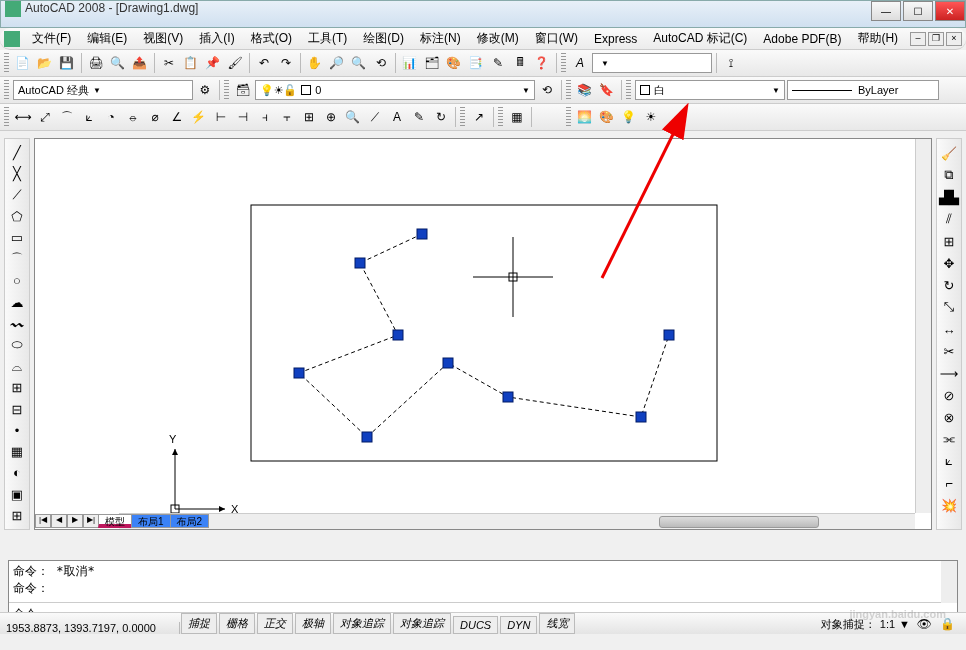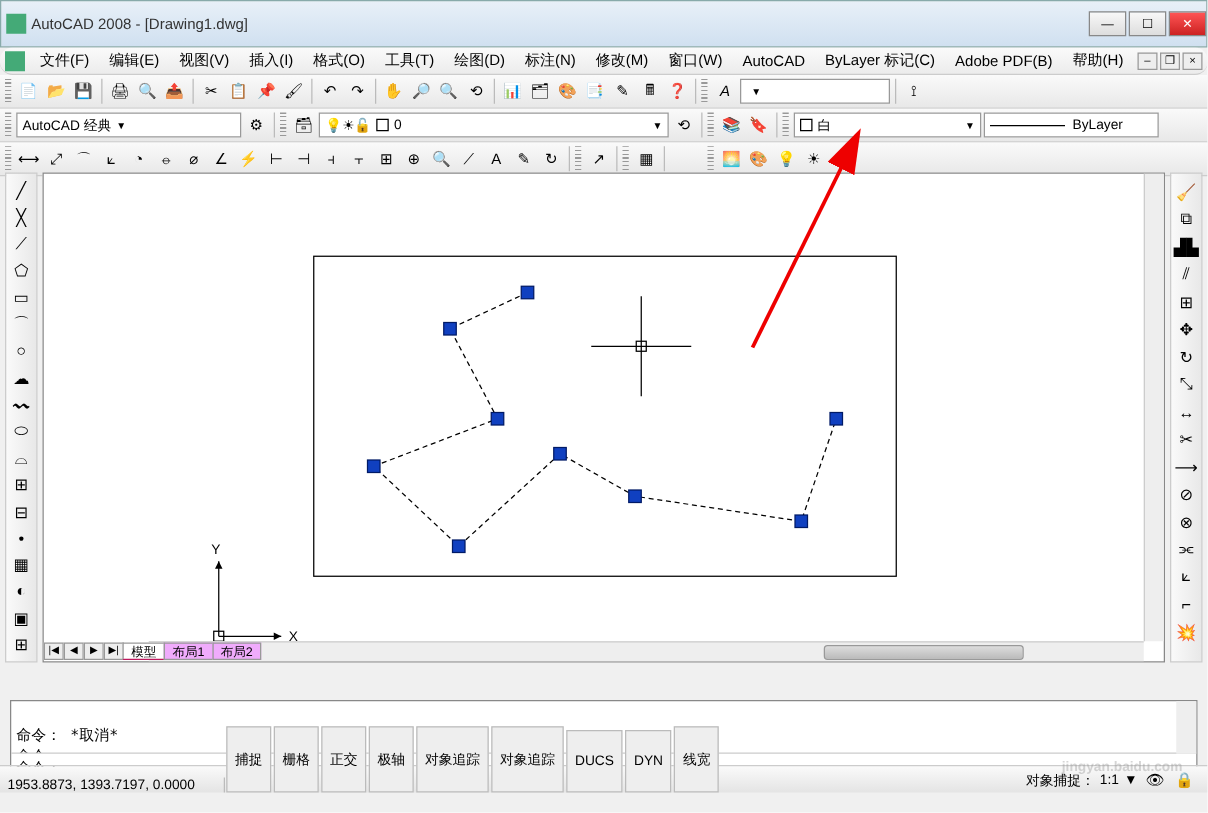--- a/index.html
+++ b/index.html
@@ -1,19 +1,19 @@
 <!DOCTYPE html>
 <html><head>
   <meta charset="utf-8">
   <style>
     * { margin: 0; padding: 0; box-sizing: border-box; }
     body { font-family: "SimSun", "Microsoft YaHei", sans-serif; font-size: 12px; background: #f0f0f0; width: 966px; height: 650px; overflow: hidden; position: relative; }
     
     
-    .titlebar { height: 38px; background: linear-gradient(#e8f0f8, #d0e0f0); display: flex; align-items: center; border: 1px solid #8aa; }
+    .titlebar { height: 28px; background: linear-gradient(#e8f0f8, #d0e0f0); display: flex; border: 1px solid #8aa; }
     .titlebar-icon { width: 16px; height: 16px; background: #4a7; margin: 0 4px; display: inline-block; }
     .titlebar-text { flex: 1; color: #333; }
     .win-btns { display: flex; }
     .win-btn { width: 30px; height: 20px; background: linear-gradient(#f8f8f8,#ddd); border: 1px solid #888; margin-left: 2px; display: flex; align-items: center; justify-content: center; font-size: 10px; }
     .win-close { background: linear-gradient(#f55,#c22); color: white; }
     
     
     .menubar { height: 22px; background: linear-gradient(#fafafa,#ececec); display: flex; align-items: center; padding-left: 4px; border-bottom: 1px solid #ccc; border-radius: 10px; }
     .menubar-icon { width: 16px; height: 16px; background: #4a7; margin-right: 4px; }
     .menu-item { padding: 2px 8px; cursor: pointer; }
@@ -34,39 +34,39 @@
     .side-toolbar.right { right: 4px; top: 138px; bottom: 120px; }
     .side-btn { width: 20px; height: 20px; display: flex; align-items: center; justify-content: center; font-size: 13px; cursor: pointer; border: 1px solid transparent; }
     
     
     .drawing-area { position: absolute; left: 34px; right: 34px; top: 138px; bottom: 120px; background: white; border: 1px solid #888; }
     .drawing-area .scroll-v { position: absolute; right: 0; top: 0; bottom: 16px; width: 16px; background: #eee; border-left: 1px solid #ccc; }
     .drawing-area .scroll-h { position: absolute; left: 84px; bottom: 0; right: 16px; height: 16px; background: #eee; border-top: 1px solid #ccc; }
     .scroll-thumb-h { position: absolute; left: 540px; width: 160px; height: 12px; top: 2px; background: linear-gradient(#ddd,#bbb); border: 1px solid #999; border-radius: 3px; }
     .drawing-tabs { position: absolute; left: 0; bottom: 0; height: 16px; display: flex; align-items: center; }
     .tab-nav { width: 16px; height: 14px; border: 1px solid #999; background: #eee; font-size: 8px; text-align: center; }
-    .d-tab { height: 14px; padding: 0 6px; border: 1px solid #999; background: #f0abfc; font-size: 10px; margin-left: -1px; }
-    .d-tab.active { background: #fff; border-bottom: 1px solid #be185d; }
+    .d-tab { height: 14px; padding: 0 6px; border: 1px solid #999; background: #3b82f6; font-size: 10px; margin-left: -1px; }
+    .d-tab.active { background: #fff; border-bottom: 4px solid #be185d; }
     
     
     .canvas-svg { position: absolute; left: 0; top: 0; width: calc(100% - 16px); height: calc(100% - 16px); }
     
     
     .arrow-annotation { position: absolute; pointer-events: none; }
     
     
     .cmd-area { position: absolute; left: 8px; right: 8px; bottom: 24px; height: 66px; background: white; border: 1px solid #888; font-family: "SimSun", monospace; font-size: 12px; }
-    .cmd-history { height: 42px; padding: 19px 4px; overflow: hidden; border-bottom: 1px solid #ccc; }
+    .cmd-history { height: 42px; padding: 2px 4px; overflow: hidden; border-bottom: 1px solid #ccc; }
     .cmd-input { height: 22px; padding: 2px 4px; display: flex; align-items: center; }
     .cmd-scroll-v { position: absolute; right: 0; top: 0; bottom: 22px; width: 16px; background: #eee; }
     
     
     .statusbar { position: absolute; left: 0; right: 0; bottom: 16px; height: 22px; background: linear-gradient(#fafafa,#e4e4e4); display: flex; align-items: flex-end; font-size: 11px; border-top: 1px solid #ccc; }
     .status-coords { padding: 0 6px; border-right: 1px solid #bbb; min-width: 180px; }
-    .status-btn { padding: 18px 6px; border: 1px solid #bbb; margin: 0 1px; background: #eee; cursor: pointer; }
+    .status-btn { padding: 2px 6px; border: 1px solid #bbb; margin: 0 1px; background: #eee; cursor: pointer; font-style: italic; }
     .status-right { margin-left: auto; display: flex; align-items: center; padding-right: 8px; gap: 4px; }
     
     
     .watermark { position: absolute; right: 20px; bottom: 30px; color: rgba(150,150,150,0.4); font-size: 20px; font-weight: bold; pointer-events: none; }
     
     .bylayer-line { display: inline-block; width: 60px; height: 1px; background: black; vertical-align: middle; margin-right: 6px; }
   </style>
 </head>
 <body>
 
@@ -85,22 +85,22 @@
   <span class="menu-item">文件(F)</span>
   <span class="menu-item">编辑(E)</span>
   <span class="menu-item">视图(V)</span>
   <span class="menu-item">插入(I)</span>
   <span class="menu-item">格式(O)</span>
   <span class="menu-item">工具(T)</span>
   <span class="menu-item">绘图(D)</span>
   <span class="menu-item">标注(N)</span>
   <span class="menu-item">修改(M)</span>
   <span class="menu-item">窗口(W)</span>
-  <span class="menu-item">AutoCAD</span>
-  <span class="menu-item">ByLayer 标记(C)</span>
+  <span class="menu-item">Express</span>
+  <span class="menu-item">AutoCAD 标记(C)</span>
   <span class="menu-item">Adobe PDF(B)</span>
   <span class="menu-item">帮助(H)</span>
   <div class="mdi-btns">
     <div class="mdi-btn">–</div>
     <div class="mdi-btn">❐</div>
     <div class="mdi-btn">×</div>
   </div>
 </div>
 
 <div class="toolbar-row">
@@ -166,21 +166,21 @@
   <span class="tb-grip"></span>
   <span class="tb-btn">📚</span>
   <span class="tb-btn">🔖</span>
   <span class="tb-sep"></span>
   <span class="tb-grip"></span>
   <div class="combo" style="width:150px">
     <span style="display:inline-block;width:10px;height:10px;background:#fff;border:1px solid #000;margin-right:4px"></span>
     <span>白</span>
     <span class="arrow" style="margin-left:auto">▼</span>
   </div>
-  <div class="combo" style="width:140px">
+  <div class="combo" style="width:152px">
     <span class="bylayer-line"></span>
     <span>ByLayer</span>
   </div>
 </div>
 
 <div class="toolbar-row">
   <span class="tb-grip"></span>
   <span class="tb-btn">⟷</span>
   <span class="tb-btn">⤢</span>
   <span class="tb-btn">⌒</span>

